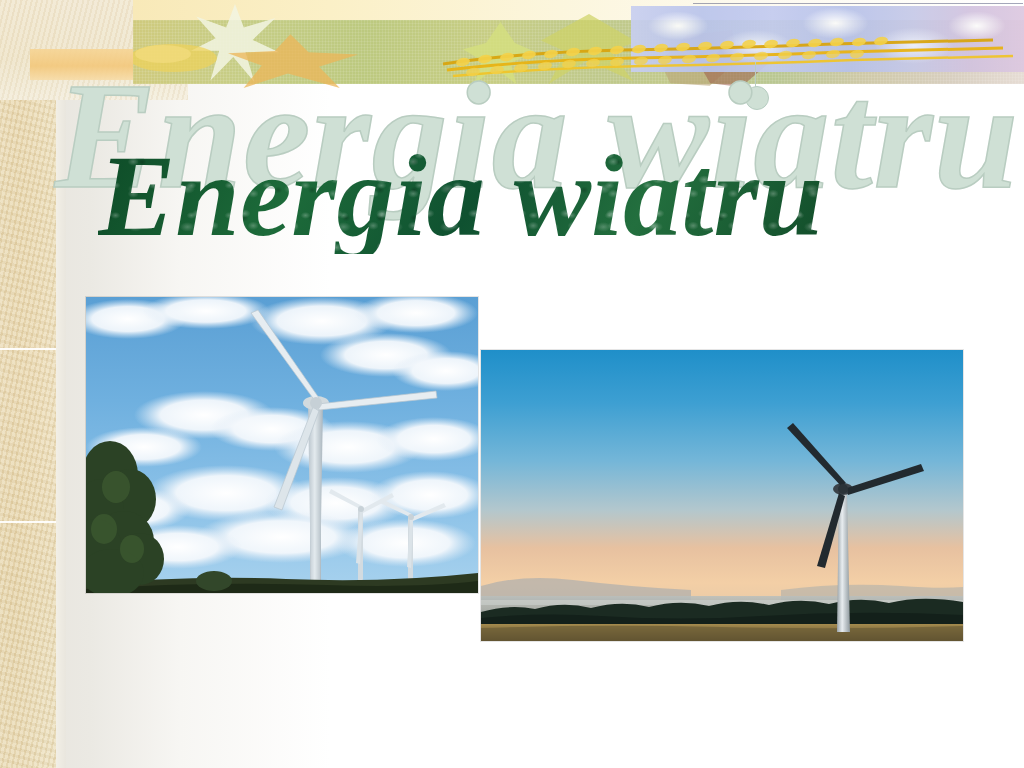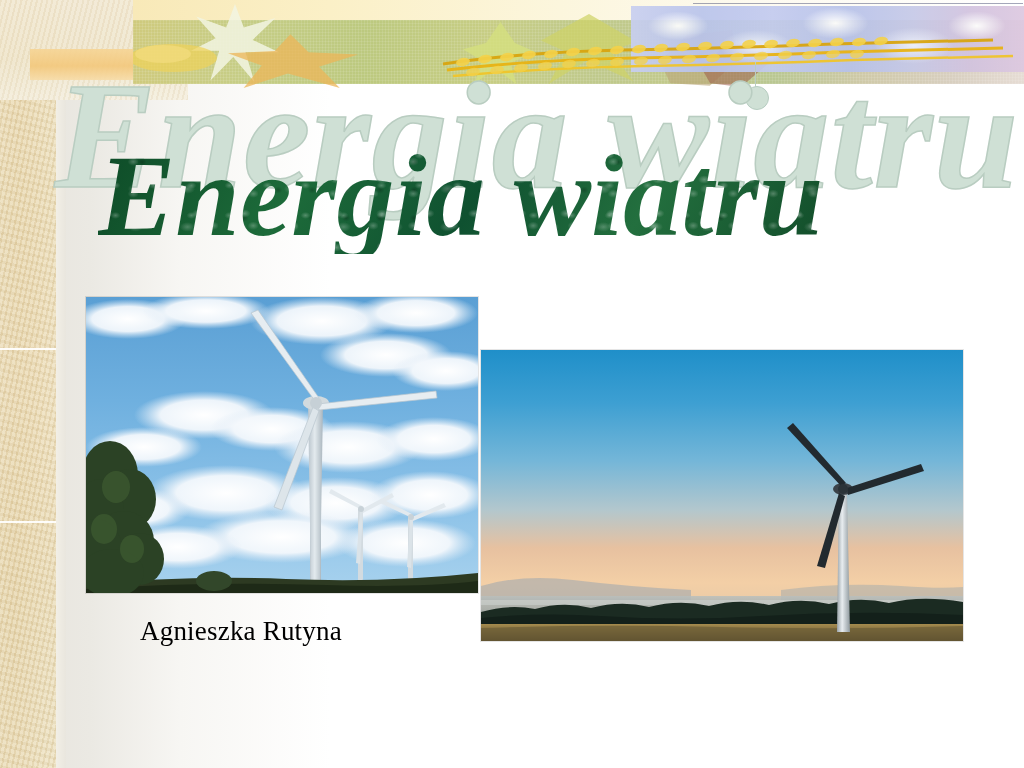--- a/index.html
+++ b/index.html
@@ -535,15 +535,14 @@
         <path d="M360,136 L306,78 L312,73 L365,133 Z" fill="#222a2f"></path>
 
         <path d="M366,138 L440,114 L443,121 L367,145 Z" fill="#222a2f"></path>
 
         <path d="M358,143 L336,216 L344,218 L364,146 Z" fill="#222a2f"></path>
         <circle cx="362" cy="139" r="5" fill="#2b3338"></circle>
       </g>
     </svg>
   </div>
 
-  <div class="caption caption-author">Agnieszka Rutyna</div>
 
 </div>
 
 </body></html>

